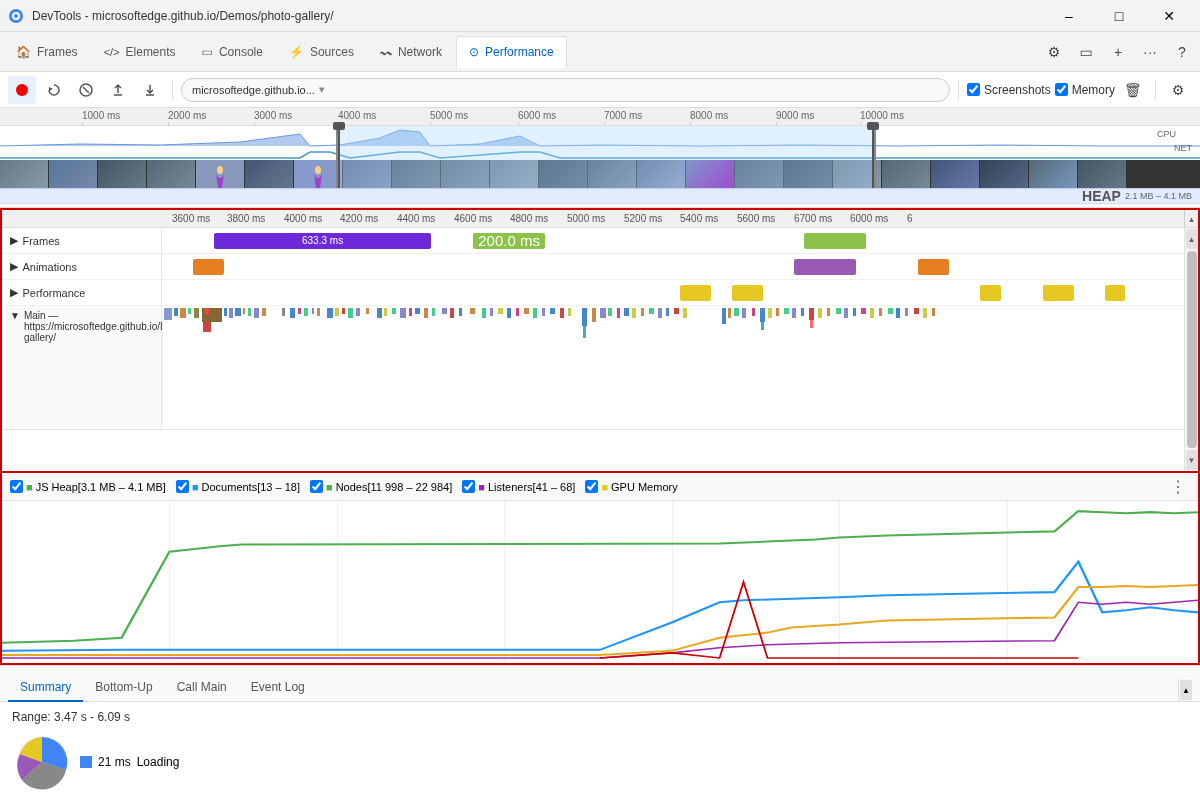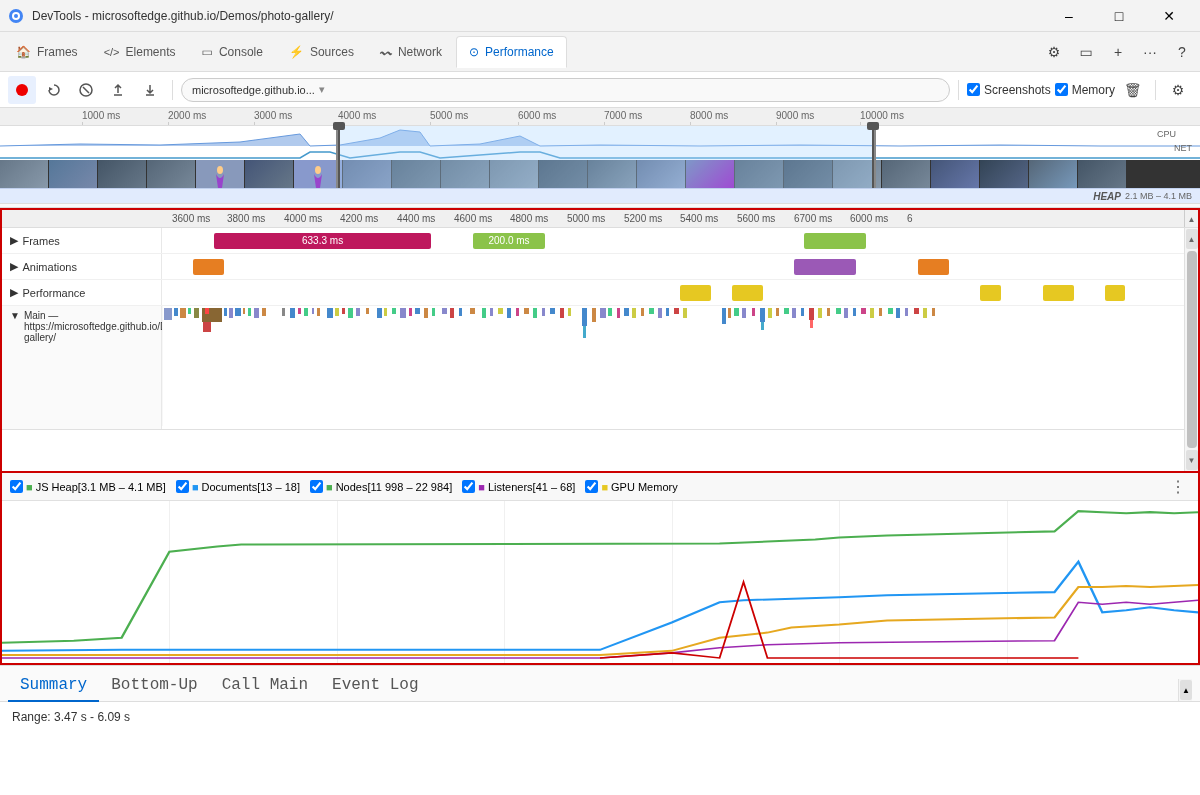--- a/index.html
+++ b/index.html
@@ -190,26 +190,25 @@
     .bottom-tabs {
       height: 36px;
       display: flex;
       align-items: flex-end;
       border-bottom: 1px solid #ddd;
       padding: 0 8px;
       background: #fafafa;
     }
     .bottom-tab {
       padding: 6px 12px;
-      font-size: 16px;
+      font-size: 12px;
       color: #555;
       cursor: pointer;
       border-bottom: 2px solid transparent;
       margin-bottom: -1px;
-      font-family: Liberation Mono, monospace;
     }
     .bottom-tab.active { color: #0066cc; border-bottom: 2px solid #0066cc; font-weight: 500; }
 
     .bottom-content {
       flex: 1;
       padding: 8px 12px;
       overflow: hidden;
     }
 
     .range-text {
@@ -436,21 +435,21 @@
         <span style="font-size:9px; color:#666;">NET</span>
       </div>
 
       <div class="selected-range" style="left:28%; width:45%; background:rgba(173,214,255,0.35);">
         <div class="scrubber-handle" style="left:0;"></div>
         <div class="scrubber-handle" style="right:0; left:auto;"></div>
       </div>
     </div>
 
     <div style="height:16px; background:rgba(200,220,255,0.5); border-top:1px solid #c0d0ee; display:flex; align-items:center; justify-content:flex-end; padding-right:8px; border-bottom:1px solid #ddd;">
-      <span style="font-size:10px; color:#555; font-weight:600;font-style:italic;">HEAP</span>
+      <span style="font-size:14px; color:#555; font-weight:600;">HEAP</span>
       <span style="font-size:9px; color:#666; margin-left:4px;">2.1 MB – 4.1 MB</span>
     </div>
   </div>
 
   <div style="flex:1; display:flex; flex-direction:column; border:2px solid #cc0000; position:relative; overflow:hidden;">
 
     <div class="detail-ruler">
       <span style="position:absolute; left:170px; font-size:10px; color:#555;">3600 ms</span>
       <span style="position:absolute; left:225px; font-size:10px; color:#555;">3800 ms</span>
       <span style="position:absolute; left:282px; font-size:10px; color:#555;">4000 ms</span>
@@ -473,25 +472,25 @@
 
     <div style="flex:1; overflow:hidden; position:relative;">
 
       <div class="track-row" style="height:26px;">
         <div class="track-label">
           <span>▶</span>
           <span>Frames</span>
         </div>
         <div class="track-content" style="position:relative; height:26px;">
 
-          <div style="position:absolute; left:5%; width:21%; height:16px; top:5px; background:#be185d; border-radius:2px; display:flex; align-items:center; justify-content:center;">
+          <div style="position:absolute; left:5%; width:21%; height:16px; top:5px; background:#6d28d9; border-radius:2px; display:flex; align-items:center; justify-content:center;">
             <span style="font-size:10px; color:#fff; font-weight:500;">633.3 ms</span>
           </div>
           <div style="position:absolute; left:30%; width:7%; height:16px; top:5px; background:#8bc34a; border-radius:2px; display:flex; align-items:center; justify-content:center;">
-            <span style="font-size:10px; color:#fff; font-weight:500;">200.0 ms</span>
+            <span style="font-size:15px; color:#fff; font-weight:500;">200.0 ms</span>
           </div>
           <div style="position:absolute; left:62%; width:6%; height:16px; top:5px; background:#8bc34a; border-radius:2px;"></div>
         </div>
       </div>
 
       <div class="track-row" style="height:26px;">
         <div class="track-label">
           <span>▶</span>
           <span>Animations</span>
         </div>
@@ -713,16 +712,39 @@
 
       <div style="margin-left:auto; display:flex; flex-direction:column; width:14px; border-left:1px solid #e0e0e0; background:#f5f5f5;">
         <div style="width:12px; height:20px; background:#e0e0e0; margin:1px; border-radius:2px; cursor:pointer; display:flex; align-items:center; justify-content:center;">
           <span style="font-size:8px;">▲</span>
         </div>
       </div>
     </div>
 
     <div class="bottom-content">
       <div class="range-text">Range: 3.47 s - 6.09 s</div>
+      <div class="summary-row">
+
+        <svg class="pie-chart" viewBox="0 0 60 60">
+
+          <circle cx="30" cy="30" r="25" fill="#e8e8e8"></circle>
+
+          <path d="M30 30 L30 5 A25 25 0 0 1 54 38 Z" fill="#4285f4"></path>
+
+          <path d="M30 30 L54 38 A25 25 0 0 1 10 48 Z" fill="#888"></path>
+
+          <path d="M30 30 L10 48 A25 25 0 0 1 8 22 Z" fill="#9b59b6"></path>
+
+          <path d="M30 30 L8 22 A25 25 0 0 1 30 5 Z" fill="#e6c822"></path>
+        </svg>
+
+        <div style="display:flex; flex-direction:column; gap:2px;">
+          <div class="legend-item">
+            <div class="legend-dot" style="background:#4285f4;"></div>
+            <span>21 ms</span>
+            <span>Loading</span>
+          </div>
+        </div>
+      </div>
     </div>
   </div>
 
 </div>
 
 </body></html>

